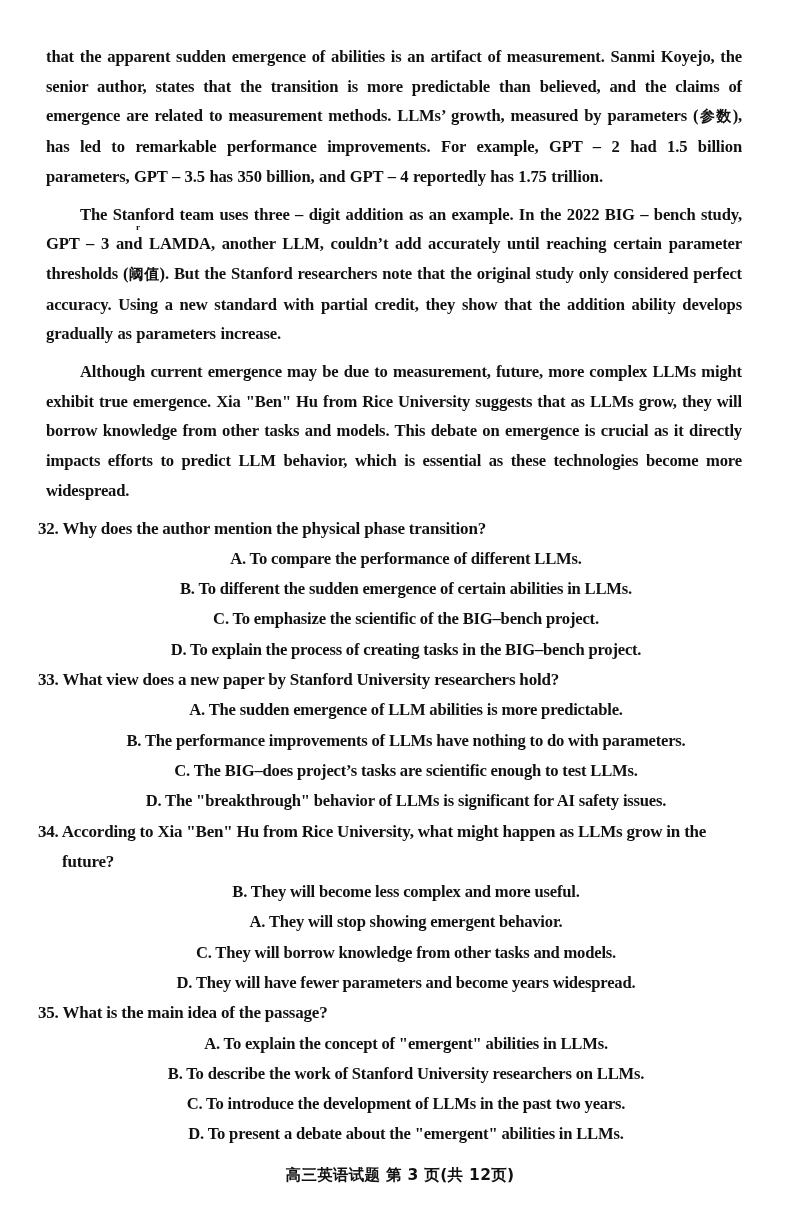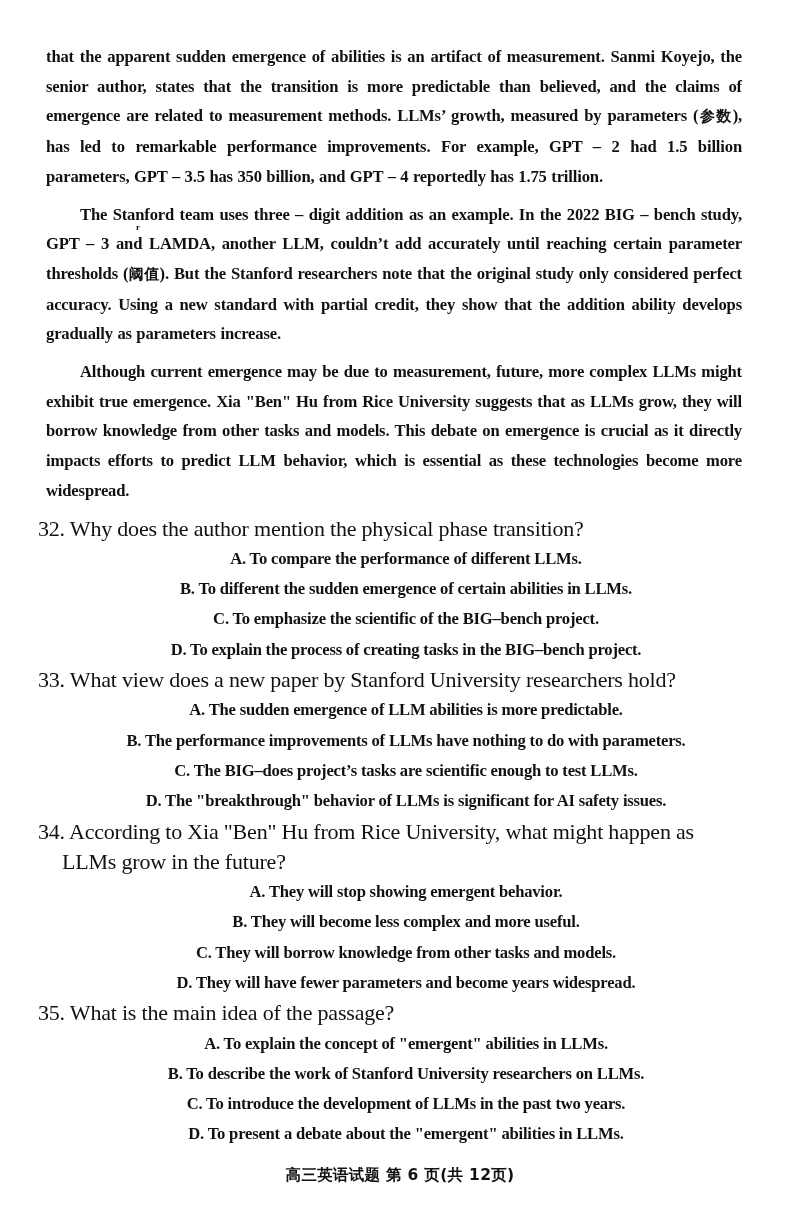--- a/index.html
+++ b/index.html
@@ -29,23 +29,23 @@
     text-align: justify;
     text-align-last: left;
     letter-spacing: -0.15px;
     word-spacing: 0.5px;
   }
   .para.indent { text-indent: 34px; }
   .question {
     margin: 0;
   }
   .q-stem {
-    font-size: 22px;
+    font-size: 17px;
     line-height: 30.3px;
-    font-weight: normal;
+    font-weight: bold;
     letter-spacing: -0.2px;
     padding-left: 24px;
     text-indent: -24px;
   }
   .q-num { display: inline; }
   .q-options {
     margin: 0;
     padding: 0;
     list-style: none;
   }
@@ -121,35 +121,35 @@
         <li class="q-option">D. The "breakthrough" behavior of LLMs is significant for AI safety issues.</li>
       </ul>
     </div>
 
     <div class="question">
       <div class="q-stem">
         <span class="q-num">34.</span>
         <span>According to Xia "Ben" Hu from Rice University, what might happen as LLMs grow in the future?</span>
       </div>
       <ul class="q-options">
+        <li class="q-option">B. They will become less complex and more useful.</li>
         <li class="q-option">A. They will stop showing emergent behavior.</li>
-        <li class="q-option">B. They will become less complex and more useful.</li>
         <li class="q-option">C. They will borrow knowledge from other tasks and models.</li>
         <li class="q-option">D. They will have fewer parameters and become years widespread.</li>
       </ul>
     </div>
 
     <div class="question">
       <div class="q-stem">
         <span class="q-num">35.</span>
         <span>What is the main idea of the passage?</span>
       </div>
       <ul class="q-options">
         <li class="q-option">A. To explain the concept of "emergent" abilities in LLMs.</li>
         <li class="q-option">B. To describe the work of Stanford University researchers on LLMs.</li>
         <li class="q-option">C. To introduce the development of LLMs in the past two years.</li>
         <li class="q-option">D. To present a debate about the "emergent" abilities in LLMs.</li>
       </ul>
     </div>
   </div>
 </div>
 
-<div class="footer">高三英语试题  第 6 页(共 12页)</div>
+<div class="footer">高三英语试题  第 3 页(共 12页)</div>
 
 </body></html>

